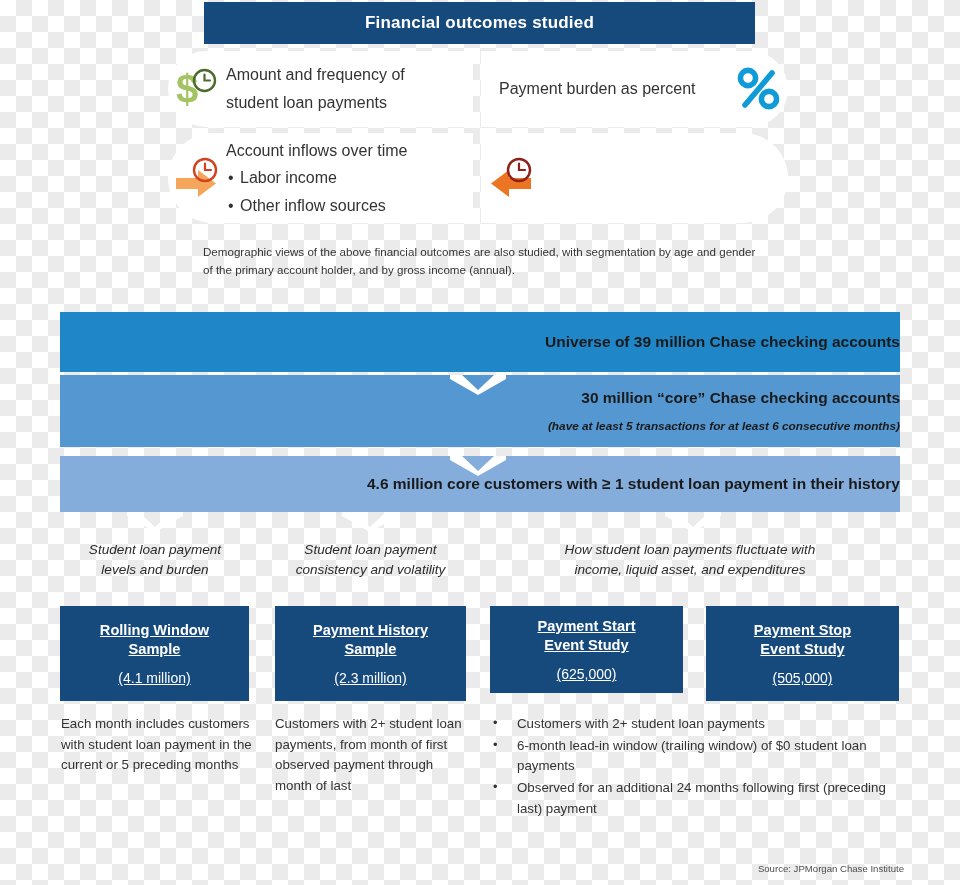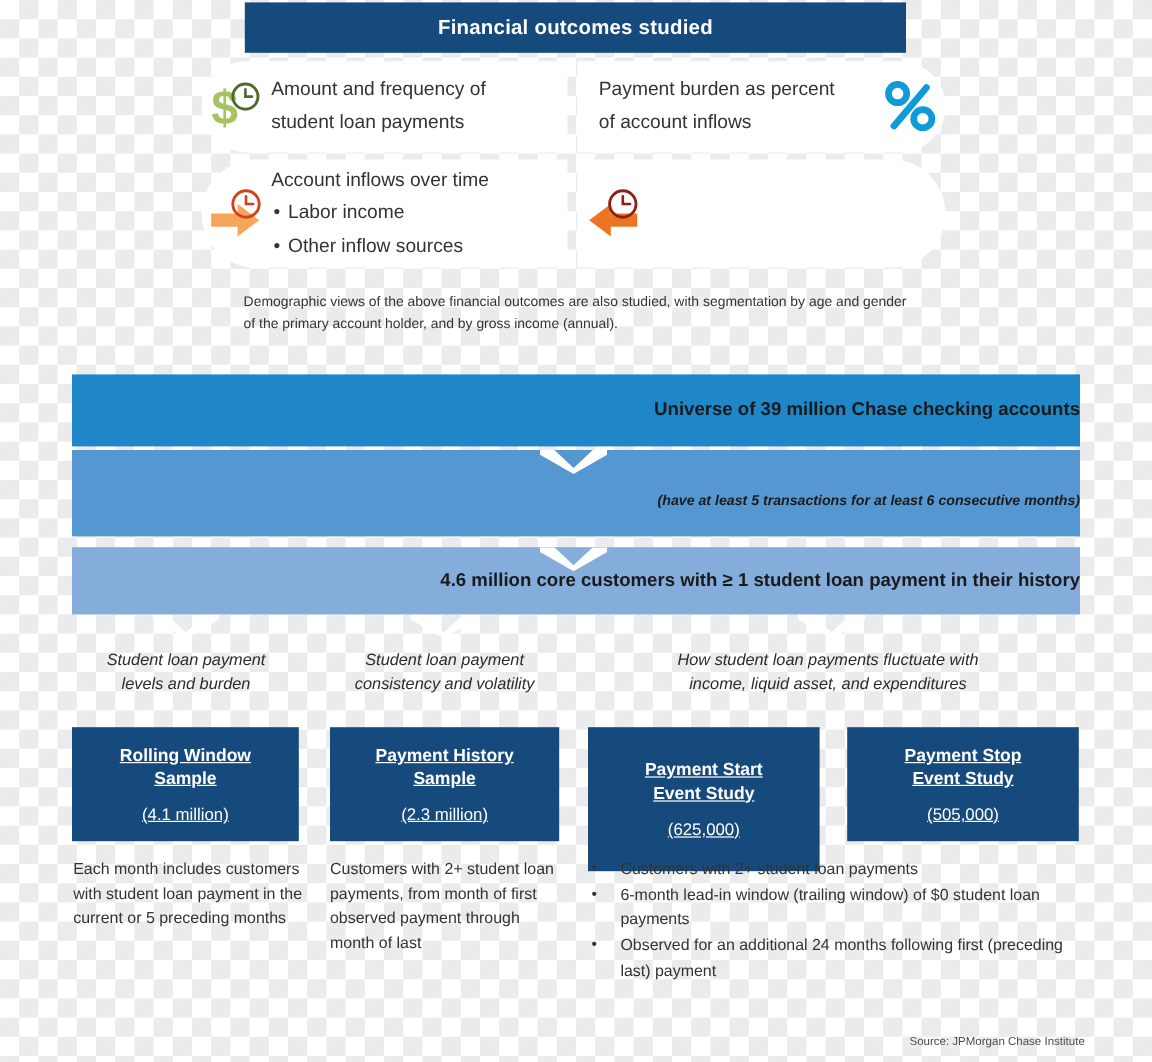--- a/index.html
+++ b/index.html
@@ -132,21 +132,21 @@
     align-items: center; justify-content: center;
     text-align: center;
     padding: 6px 4px;
     text-decoration: underline;
   }
   .sbox .s-title { font-size: 14.6px; font-weight: bold; line-height: 1.32; }
   .sbox .s-count { font-size: 14px; margin-top: 11px; }
 
   #sbox-1 { left: 60px;  top: 606px; width: 189px; height: 95px; }
   #sbox-2 { left: 275px; top: 606px; width: 191px; height: 95px; }
-  #sbox-3 { left: 490px; top: 606px; width: 193px; height: 120px; }
+  #sbox-3 { left: 490px; top: 606px; width: 193px; height: 87px; }
   #sbox-4 { left: 706px; top: 606px; width: 193px; height: 95px; }
 
   
   .desc {
     position: absolute;
     font-size: 13.3px;
     color: #333333;
     line-height: 1.56;
   }
   #desc-1 { left: 61px;  top: 714px; width: 192px; }
@@ -185,21 +185,20 @@
   </span>
   <div class="txt">
     <div>Amount and frequency of</div>
     <div>student loan payments</div>
   </div>
 </div>
 
 <div class="card right right-icon" id="card-b">
   <div class="txt">
     <div>Payment burden as percent</div>
-    <div>of account inflows</div>
   </div>
   <span class="icon">
     <svg width="46" height="46" viewBox="0 0 46 46">
       <circle cx="12" cy="12" r="7.6" fill="none" stroke="#0f9bd7" stroke-width="5.6"></circle>
       <circle cx="33" cy="33" r="7.6" fill="none" stroke="#0f9bd7" stroke-width="5.6"></circle>
       <line x1="36" y1="7" x2="9" y2="39" stroke="#0f9bd7" stroke-width="5.6" stroke-linecap="round"></line>
     </svg>
   </span>
 </div>
 
@@ -230,20 +229,21 @@
   </span>
 </div>
 
 <div id="demo-note">Demographic views of the above financial outcomes are also studied, with segmentation by age and gender of the primary account holder, and by gross income (annual).</div>
 
 <div class="band" id="band-1">
   <div class="b-title">Universe of 39 million Chase checking accounts</div>
 </div>
 
 <div class="band" id="band-2">
+  <div class="b-title">30 million “core” Chase checking accounts</div>
   <div class="b-sub">(have at least 5 transactions for at least 6 consecutive months)</div>
 </div>
 
 <div class="band" id="band-3">
   <div class="b-title">4.6 million core customers with ≥ 1 student loan payment in their history</div>
 </div>
 
 <div class="notch" id="notch-1"></div>
 <div class="notch" id="notch-2"></div>
 <div class="notch" id="notch-3"></div>

